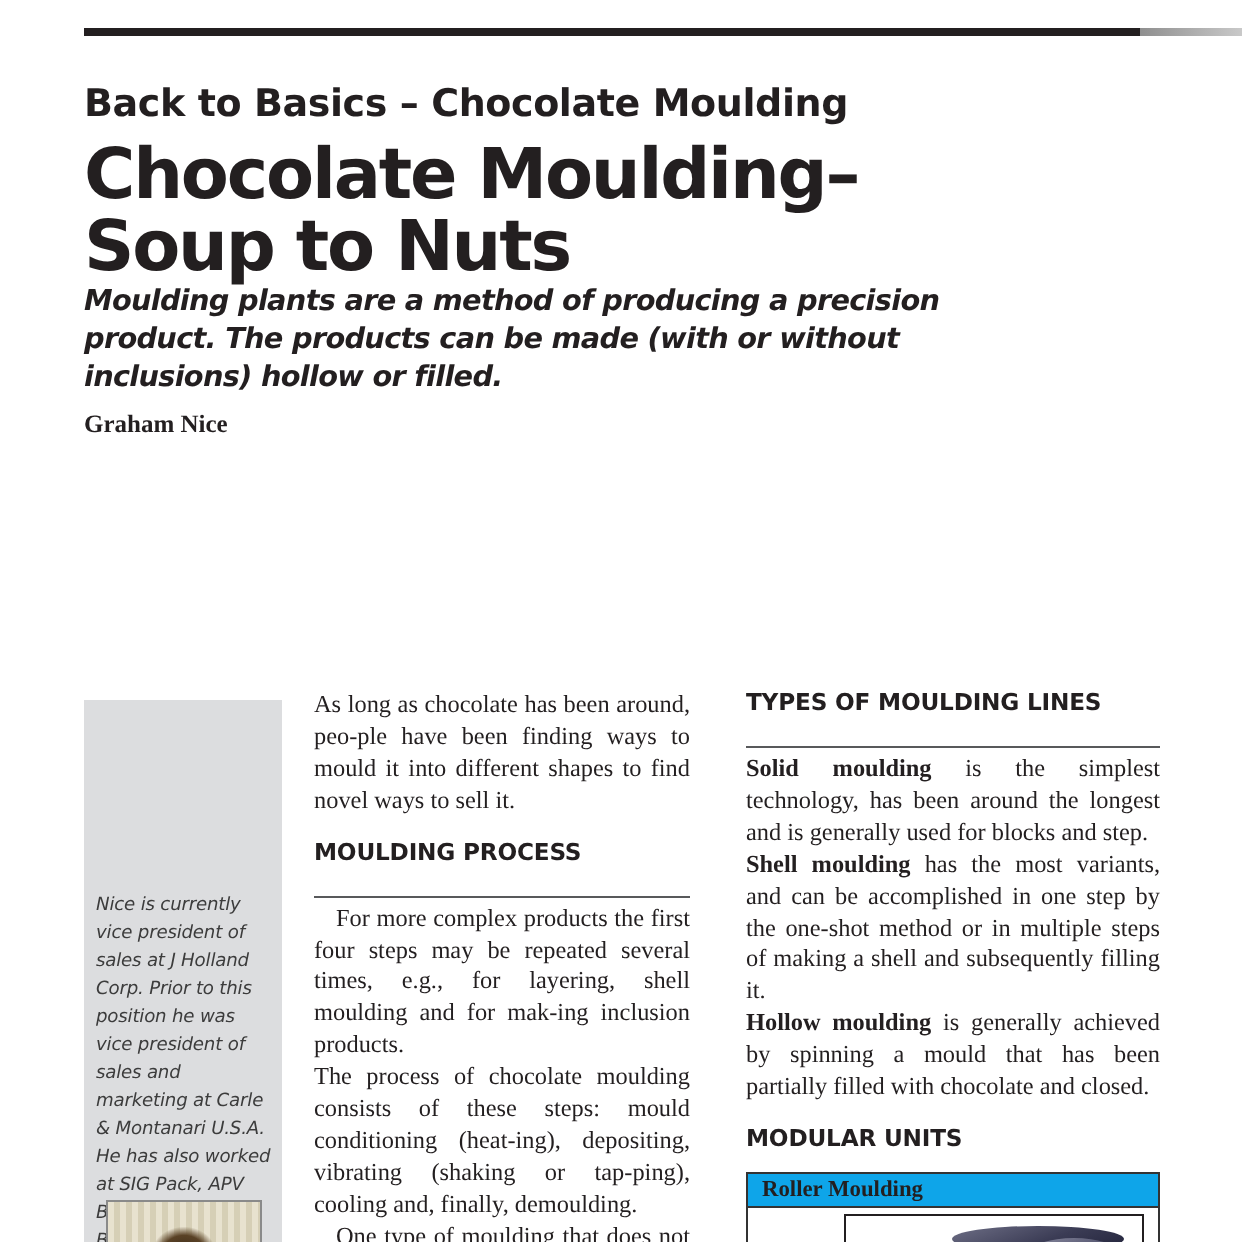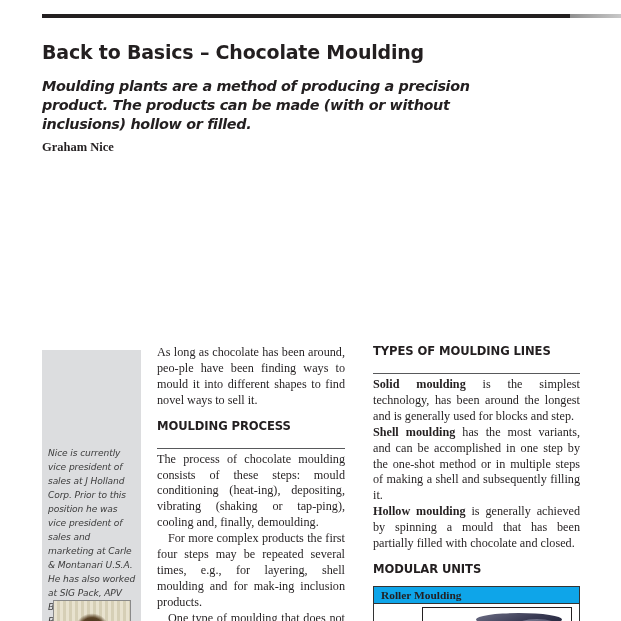--- a/index.html
+++ b/index.html
@@ -63,21 +63,20 @@
     white-space: pre-line;
   }
   .deck {
     font-family: "DejaVu Sans", sans-serif;
     font-weight: bold;
     font-style: italic;
     font-size: 14.4px;
     line-height: 1.32;
     letter-spacing: -0.35px;
     color: #231f20;
-    margin-top: 14px;
     width: 470px;
   }
   .byline {
     margin-top: 6px;
   }
   .byline-name {
     font-family: "Liberation Serif", serif;
     font-weight: bold;
     font-size: 12.5px;
     color: #231f20;
@@ -237,38 +236,40 @@
 </head>
 <body>
 
 <div class="rule-wrap">
   <div class="rule-dark"></div>
   <div class="rule-light"></div>
 </div>
 
 <div class="masthead">
   <div class="kicker">Back to Basics – Chocolate Moulding</div>
+  <div class="headline">Chocolate Moulding–
+Soup to Nuts</div>
   <div class="deck">Moulding plants are a method of producing a precision product. The products can be made (with or without inclusions) hollow or filled.</div>
   <div class="byline">
     <div class="byline-name">Graham Nice</div>
   </div>
 </div>
 
 <div class="body-area">
 
   <div class="col-side">
     <div class="bio">Nice is currently vice president of sales at J Holland Corp. Prior to this position he was vice president of sales and marketing at Carle &amp; Montanari U.S.A. He has also worked at SIG Pack, APV Baker, Sasib and Baker Perkins.</div>
     <div class="bio-photo"></div>
   </div>
 
   <div class="col-mid">
     <p class="body">As long as chocolate has been around, peo-ple have been finding ways to mould it into different shapes to find novel ways to sell it.</p>
     <div class="subhead">MOULDING PROCESS</div>
+    <p class="body indent">For more complex products the first four steps may be repeated several times, e.g., for layering, shell moulding and for mak-ing inclusion products.</p>
     <p class="body">The process of chocolate moulding consists of these steps: mould conditioning (heat-ing), depositing, vibrating (shaking or tap-ping), cooling and, finally, demoulding.</p>
-    <p class="body indent">For more complex products the first four steps may be repeated several times, e.g., for layering, shell moulding and for mak-ing inclusion products.</p>
     <p class="body indent">One type of moulding that does not fol-low these steps is roller forming. Here the mould is a pair of chilled rollers that the chocolate is forced between and then “shock” cooled to the plastic state, in a sheet</p>
   </div>
 
   <div class="col-right">
     <div class="subhead">TYPES OF MOULDING LINES</div>
     <p class="body"><b>Solid moulding</b><span> is the simplest technology, has been around the longest and is generally used for blocks and step.</span></p>
     <p class="body"><b>Shell moulding</b><span> has the most variants, and can be accomplished in one step by the one-shot method or in multiple steps of making a shell and subsequently filling it.</span></p>
     <p class="body"><b>Hollow moulding</b><span> is generally achieved by spinning a mould that has been partially filled with chocolate and closed.</span></p>
     <div class="subhead">MODULAR UNITS</div>
     <p class="body">Before considering the details of various moulding plants, let’s look at the basic mod-</p>

